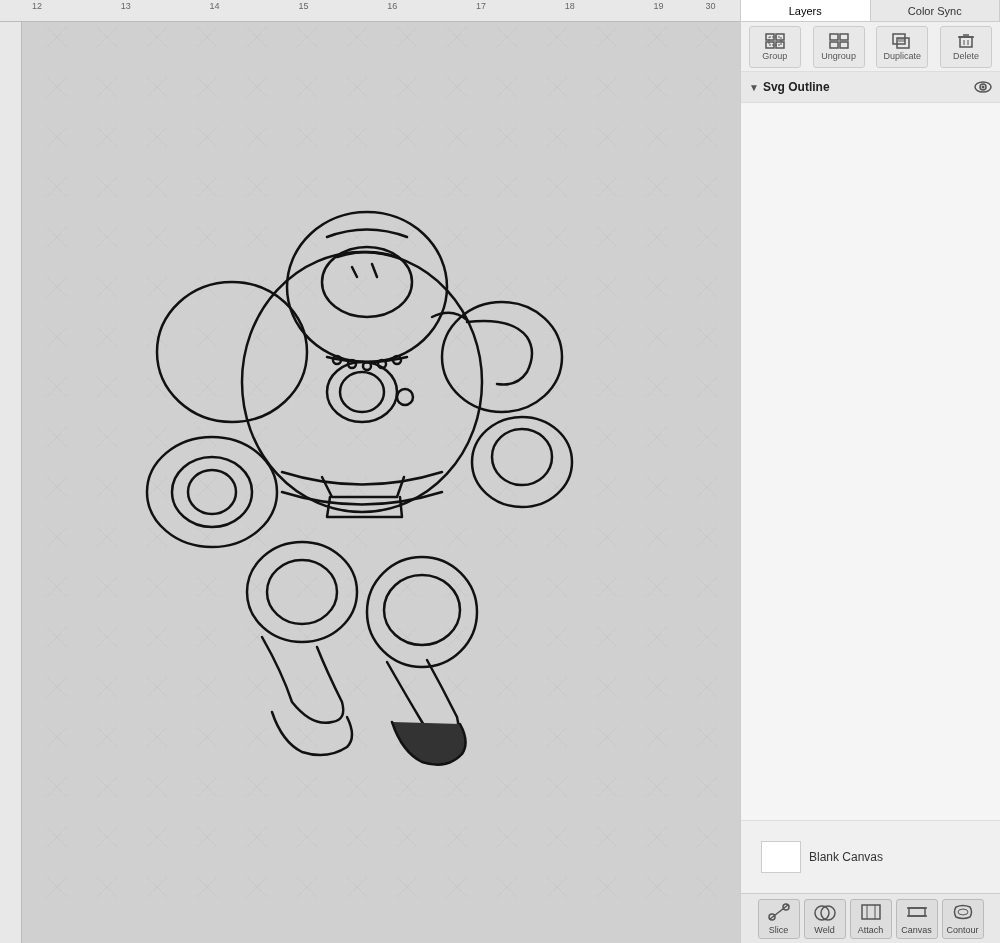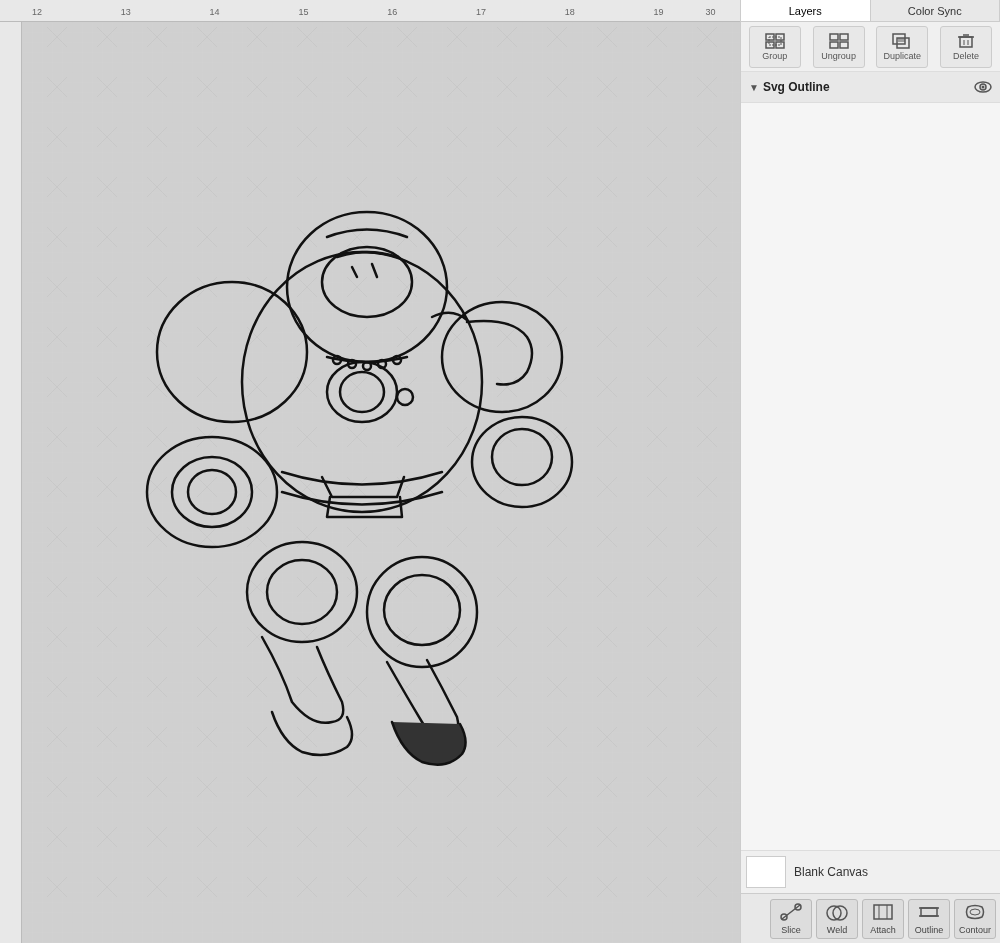--- a/index.html
+++ b/index.html
@@ -18,21 +18,21 @@
     .ruler-top {
       position: absolute;
       top: 0;
       left: 0;
       width: 100%;
       height: 22px;
       background: #e8e8e8;
       border-bottom: 1px solid #bbb;
       display: flex;
       align-items: flex-end;
-      padding-bottom: 2px;
+      padding-bottom: 8px;
       z-index: 10;
     }
 
     .ruler-top-inner {
       display: flex;
       width: 100%;
       position: relative;
       height: 100%;
     }
 
@@ -221,21 +221,21 @@
       display: flex;
       align-items: center;
       justify-content: center;
       color: #888;
       font-size: 12px;
       cursor: pointer;
     }
 
     
     .blank-canvas-section {
-      padding: 5px;
+      padding: 20px;
       display: flex;
       align-items: center;
       gap: 8px;
       border-top: 1px solid #ddd;
       background: #f0f0f0;
     }
 
     .blank-canvas-thumb {
       width: 40px;
       height: 32px;
@@ -251,21 +251,21 @@
 
     
     .bottom-toolbar {
       display: flex;
       padding: 4px;
       gap: 4px;
       background: #e8e8e8;
       border-top: 1px solid #ccc;
       height: 50px;
       align-items: center;
-      justify-content: flex-end;
+      justify-content: center;
     }
 
     .bottom-btn {
       display: flex;
       flex-direction: column;
       align-items: center;
       justify-content: center;
       width: 42px;
       height: 40px;
       background: #ddd;
@@ -1028,21 +1028,21 @@
       <span>Attach</span>
     </button>
     <button class="bottom-btn">
       <div>
         <svg width="22" height="18" viewBox="0 0 22 18">
           <rect x="3" y="5" width="16" height="8" fill="none" stroke="#555" stroke-width="1.5"></rect>
           <line x1="1" y1="5" x2="21" y2="5" stroke="#555" stroke-width="1.5"></line>
           <line x1="1" y1="13" x2="21" y2="13" stroke="#555" stroke-width="1.5"></line>
         </svg>
       </div>
-      <span>Outline</span>
+      <span>Canvas</span>
     </button>
     <button class="bottom-btn">
       <div>
         <svg width="22" height="18" viewBox="0 0 22 18">
           <path d="M 4 4 Q 11 1 18 4 Q 21 9 18 14 Q 11 17 4 14 Q 1 9 4 4 Z" fill="none" stroke="#555" stroke-width="1.5"></path>
           <path d="M 7 7 Q 11 5 15 7 Q 17 9 15 11 Q 11 13 7 11 Q 5 9 7 7 Z" fill="none" stroke="#555" stroke-width="1"></path>
         </svg>
       </div>
       <span>Contour</span>
     </button>

